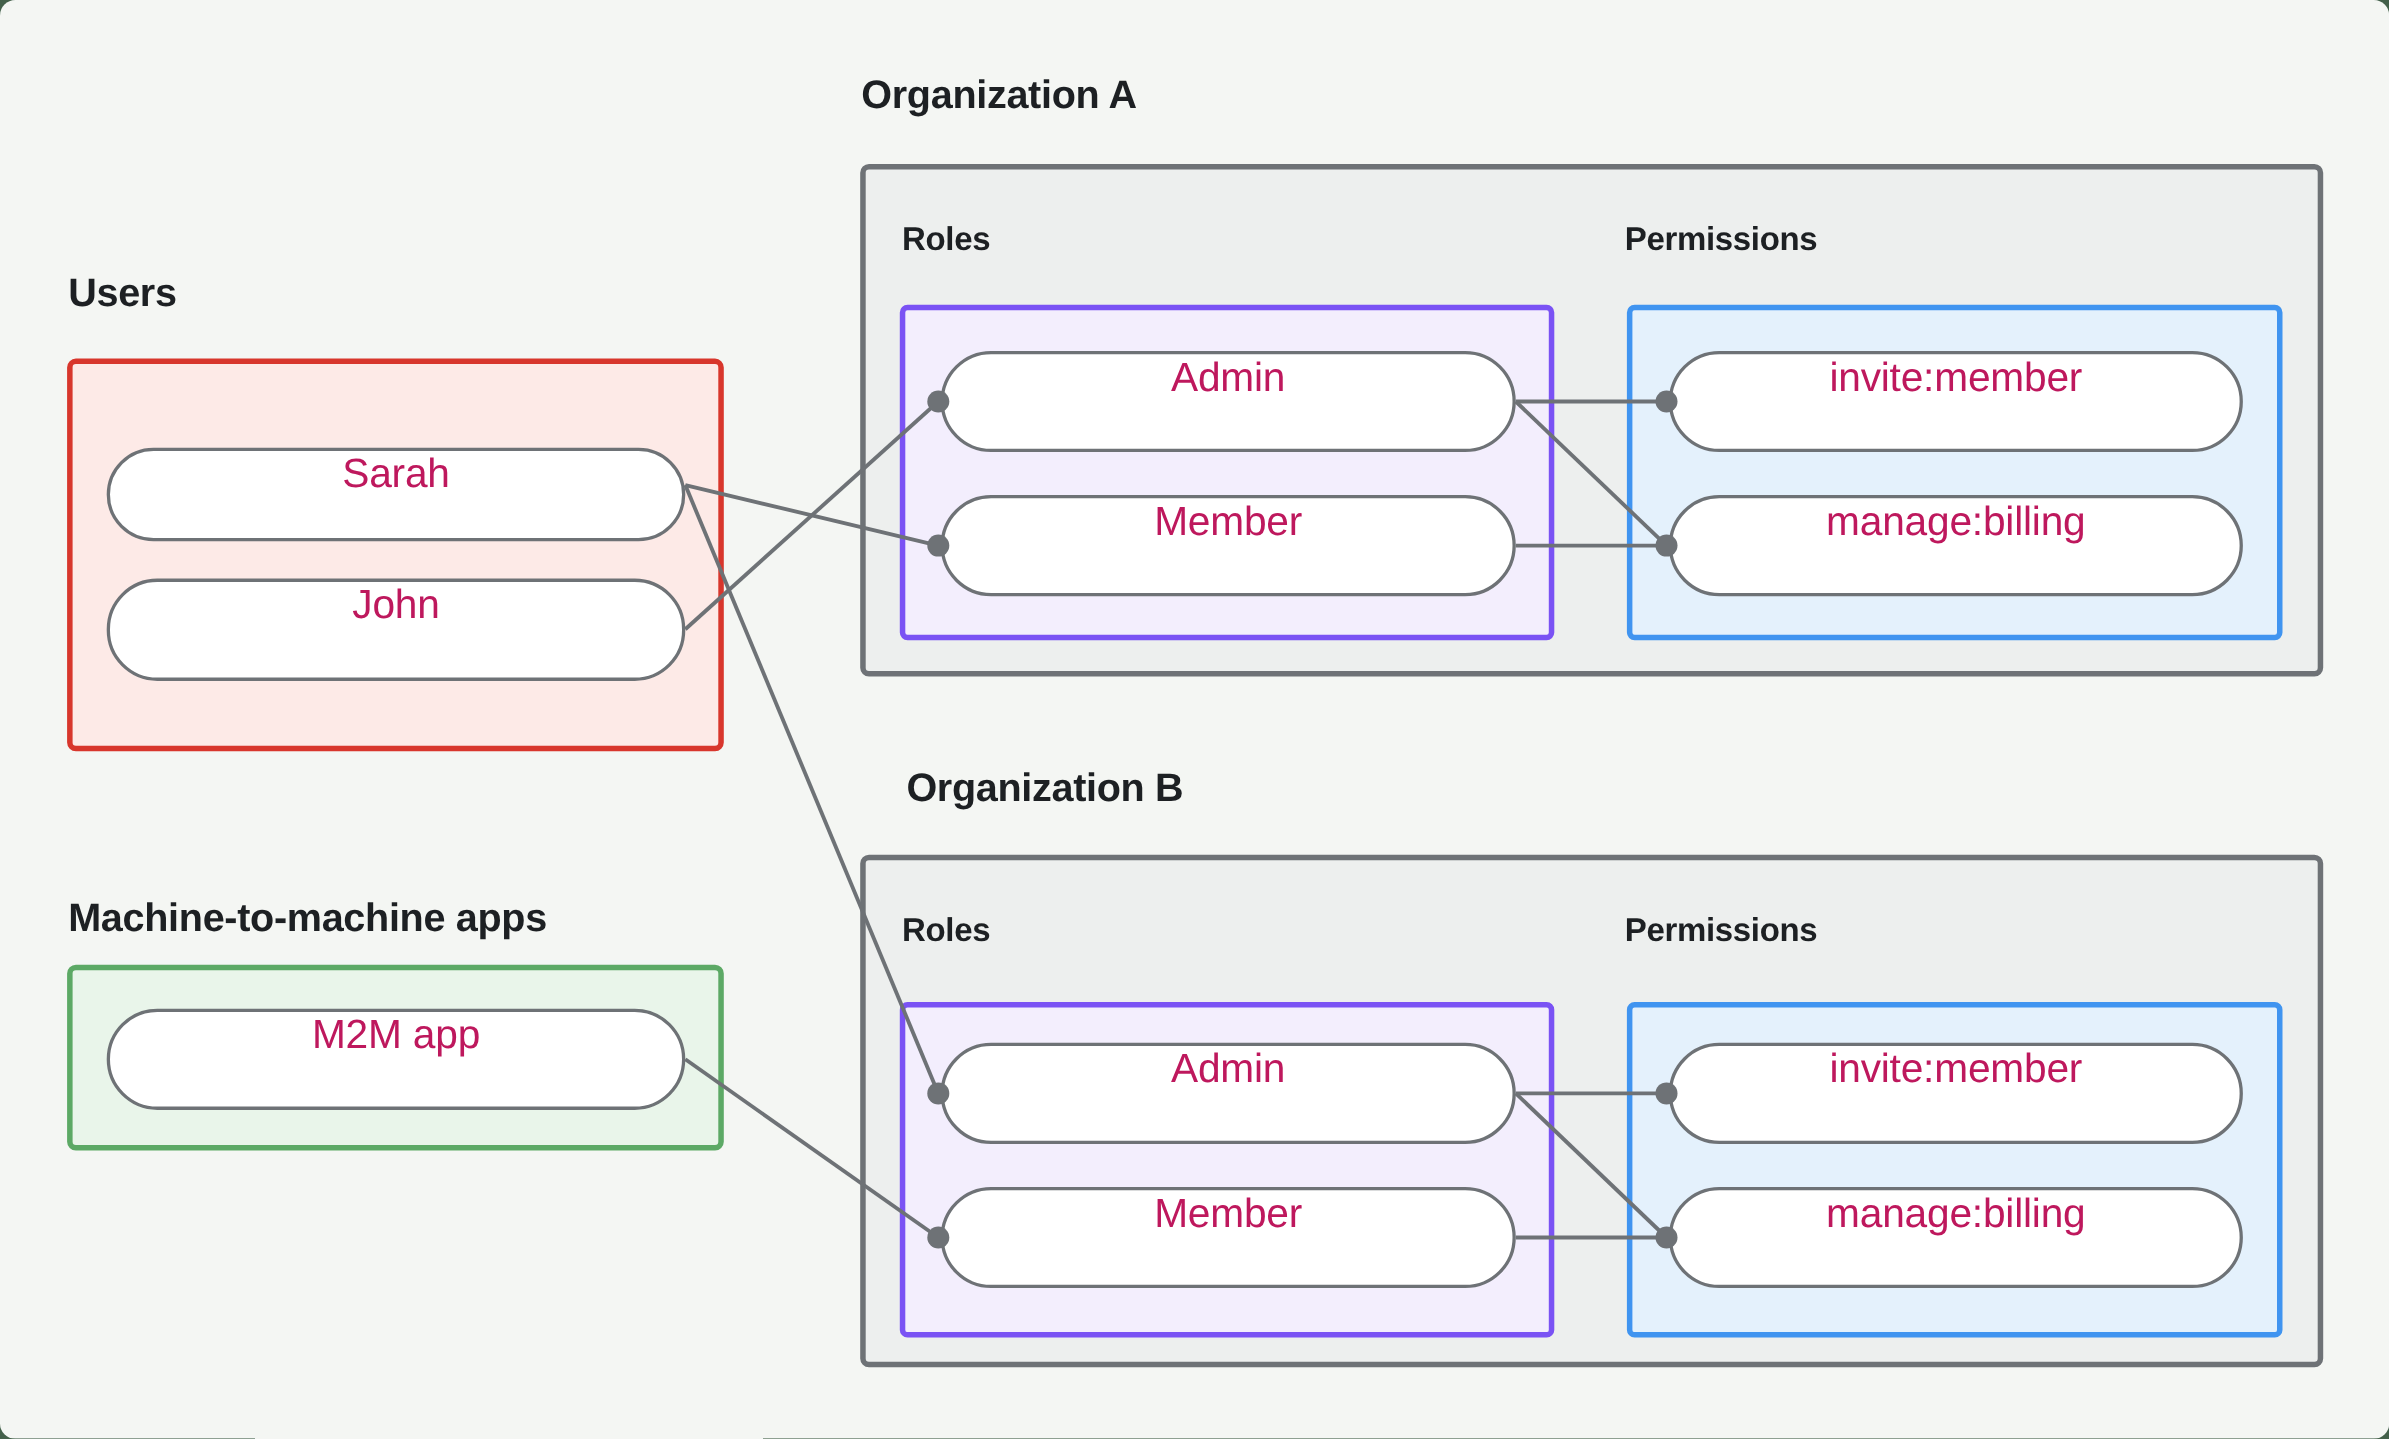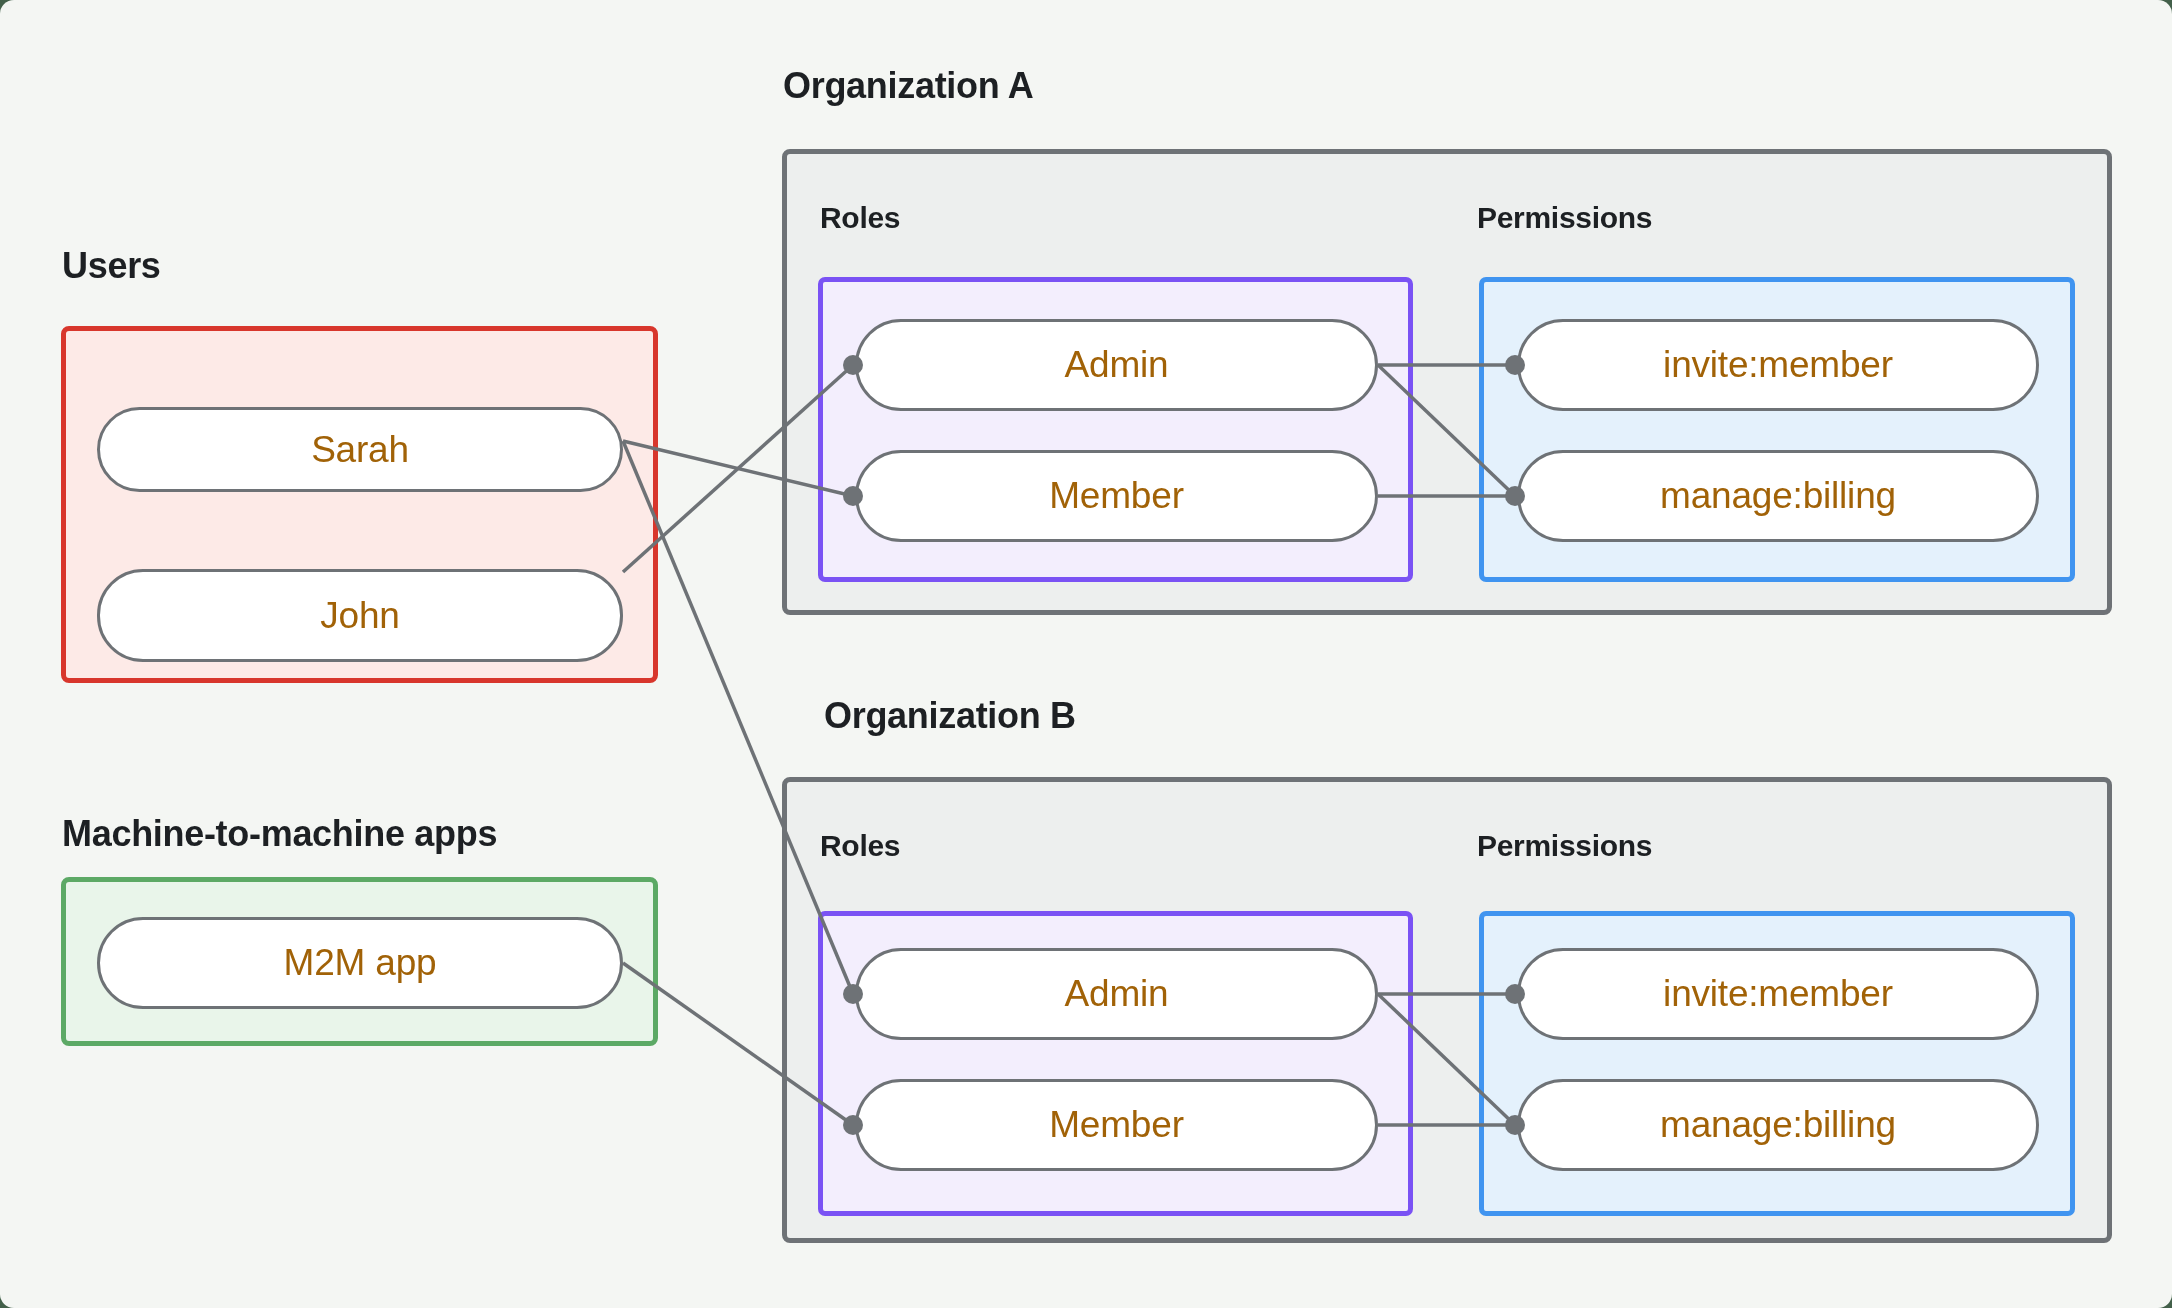--- a/index.html
+++ b/index.html
@@ -20,22 +20,22 @@
   }
   .group{position:absolute;border-radius:8px;box-sizing:border-box;}
   .group.red   {background:var(--red-fill,#fdeae7);  border:5px solid var(--red,#d8362c);}
   .group.green {background:var(--green-fill,#e9f5ea);border:5px solid var(--green,#5ca965);}
   .group.gray  {background:var(--gray-fill,#edefee); border:5px solid var(--gray-border,#6e7276);}
   .group.purple{background:var(--purple-fill,#f3eefd);border:5px solid var(--purple,#7a52f4);border-radius:7px;}
   .group.blue  {background:var(--blue-fill,#e4f1fc); border:5px solid var(--blue,#4094f0);border-radius:7px;}
   .pill{
     position:absolute;z-index:10;box-sizing:border-box;
     background:#ffffff;border:3px solid var(--gray-border,#6e7276);
-    border-radius:46px;display:flex;align-items:center;justify-content:center;
-    font-size:37px;letter-spacing:-0.2px;color:#a16207;
+    border-radius:46px;display:flex;justify-content:center;
+    font-size:37px;letter-spacing:-0.2px;color:#be185d;
   }
   .inner-label{
     position:absolute;font-size:30px;font-weight:700;letter-spacing:-0.3px;
     line-height:44px;white-space:nowrap;color:var(--text,#1d2023);
   }
   svg.wires{
     position:absolute;left:0;top:0;z-index:20;pointer-events:none;
   }
   svg.wires line{stroke:var(--wire,#6e7276);stroke-width:3.5;}
   svg.wires circle{fill:var(--wire,#6e7276);}
@@ -44,21 +44,21 @@
 <body>
 
 <div class="stage">
   <div class="card">
 
     <div class="heading" style="left:62px;top:244px;">Users</div>
     <div class="group red" style="left:61px;top:326px;width:597px;height:357px;"></div>
     <div class="pill" style="left:97px;top:407px;width:526px;height:85px;">
       <span>Sarah</span>
     </div>
-    <div class="pill" style="left:97px;top:526px;width:526px;height:93px;margin-top:43px;">
+    <div class="pill" style="left:97px;top:526px;width:526px;height:93px;">
       <span>John</span>
     </div>
 
     <div class="heading" style="left:62px;top:812px;">Machine-to-machine apps</div>
     <div class="group green" style="left:61px;top:877px;width:597px;height:169px;"></div>
     <div class="pill" style="left:97px;top:917px;width:526px;height:92px;">
       <span>M2M app</span>
     </div>
 
     <div class="heading" style="left:783px;top:64px;">Organization A</div>

